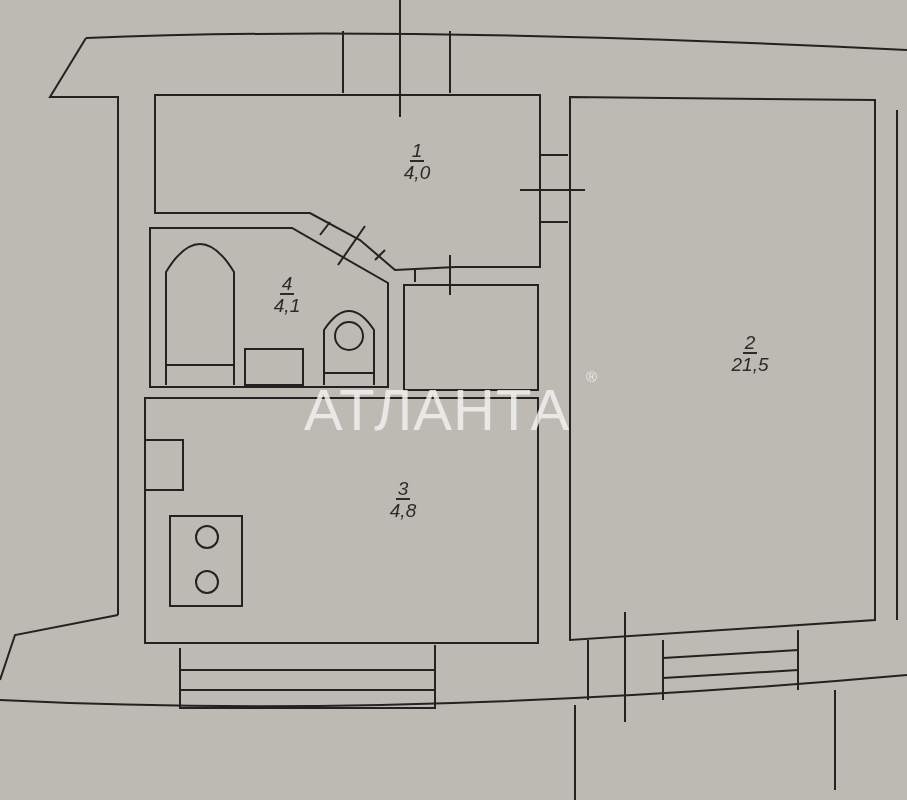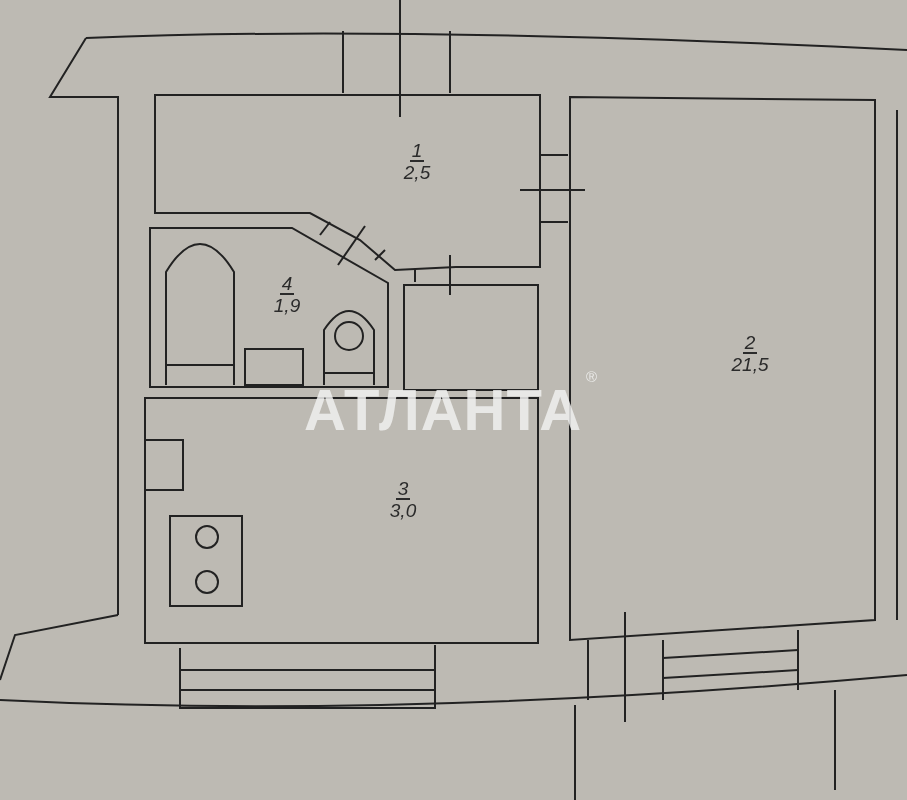--- a/index.html
+++ b/index.html
@@ -1,20 +1,20 @@
 <!DOCTYPE html>
 <html><head>
 <meta charset="utf-8">
 <style>
   html,body{margin:0;padding:0;}
   body{width:907px;height:800px;overflow:hidden;background:#bdbab3;position:relative;font-family:"Liberation Sans",sans-serif;}
   #plan{position:absolute;left:0;top:0;}
   .lbl{position:absolute;text-align:center;color:#2b2b2b;font-size:19px;line-height:21px;font-style:italic;}
   .lbl .n{display:inline-block;border-bottom:2px solid #2b2b2b;padding:0 2px;line-height:18px;}
-  .wm{position:absolute;left:304px;top:376px;font-size:58px;font-weight:bold;color:rgba(240,240,238,0.85);letter-spacing:1px;}
+  .wm{position:absolute;left:304px;top:376px;font-size:58px;font-weight:normal;color:rgba(240,240,238,0.85);letter-spacing:1px;}
   .reg{position:absolute;left:586px;top:368px;font-size:15px;color:rgba(240,240,238,0.9);}
 </style>
 </head>
 <body>
 
 <svg id="plan" width="907" height="800" viewBox="0 0 907 800" fill="none" stroke="#222" stroke-width="2">
 
   <path d="M86 38 Q400 25 907 50"></path>
   <path d="M86 38 L50 97 L118 97 L118 615"></path>
   <path d="M118 615 L15 635 L0 680"></path>
@@ -56,19 +56,19 @@
   <line x1="180" y1="690" x2="435" y2="690"></line>
   <path d="M588 640 L588 700 M663 640 L663 700 M798 630 L798 690"></path>
   <line x1="663" y1="658" x2="798" y2="650"></line>
   <line x1="663" y1="678" x2="798" y2="670"></line>
   <line x1="625" y1="612" x2="625" y2="722"></line>
   <path d="M0 700 Q400 720 907 675"></path>
   <path d="M575 705 L575 800 M835 690 L835 790"></path>
   <line x1="897" y1="110" x2="897" y2="620"></line>
 </svg>
 
-<div class="lbl" style="left:392px;top:140px;width:50px"><span class="n">1</span><br><span>2,5</span></div>
+<div class="lbl" style="left:392px;top:140px;width:50px"><span class="n">1</span><br><span>4,0</span></div>
 <div class="lbl" style="left:720px;top:332px;width:60px"><span class="n">2</span><br><span>21,5</span></div>
-<div class="lbl" style="left:378px;top:478px;width:50px"><span class="n">3</span><br><span>3,0</span></div>
-<div class="lbl" style="left:262px;top:273px;width:50px"><span class="n">4</span><br><span>1,9</span></div>
+<div class="lbl" style="left:378px;top:478px;width:50px"><span class="n">3</span><br><span>4,8</span></div>
+<div class="lbl" style="left:262px;top:273px;width:50px"><span class="n">4</span><br><span>4,1</span></div>
 
 <div class="wm">АТЛАНТА</div>
 <div class="reg">®</div>
 
 </body></html>

